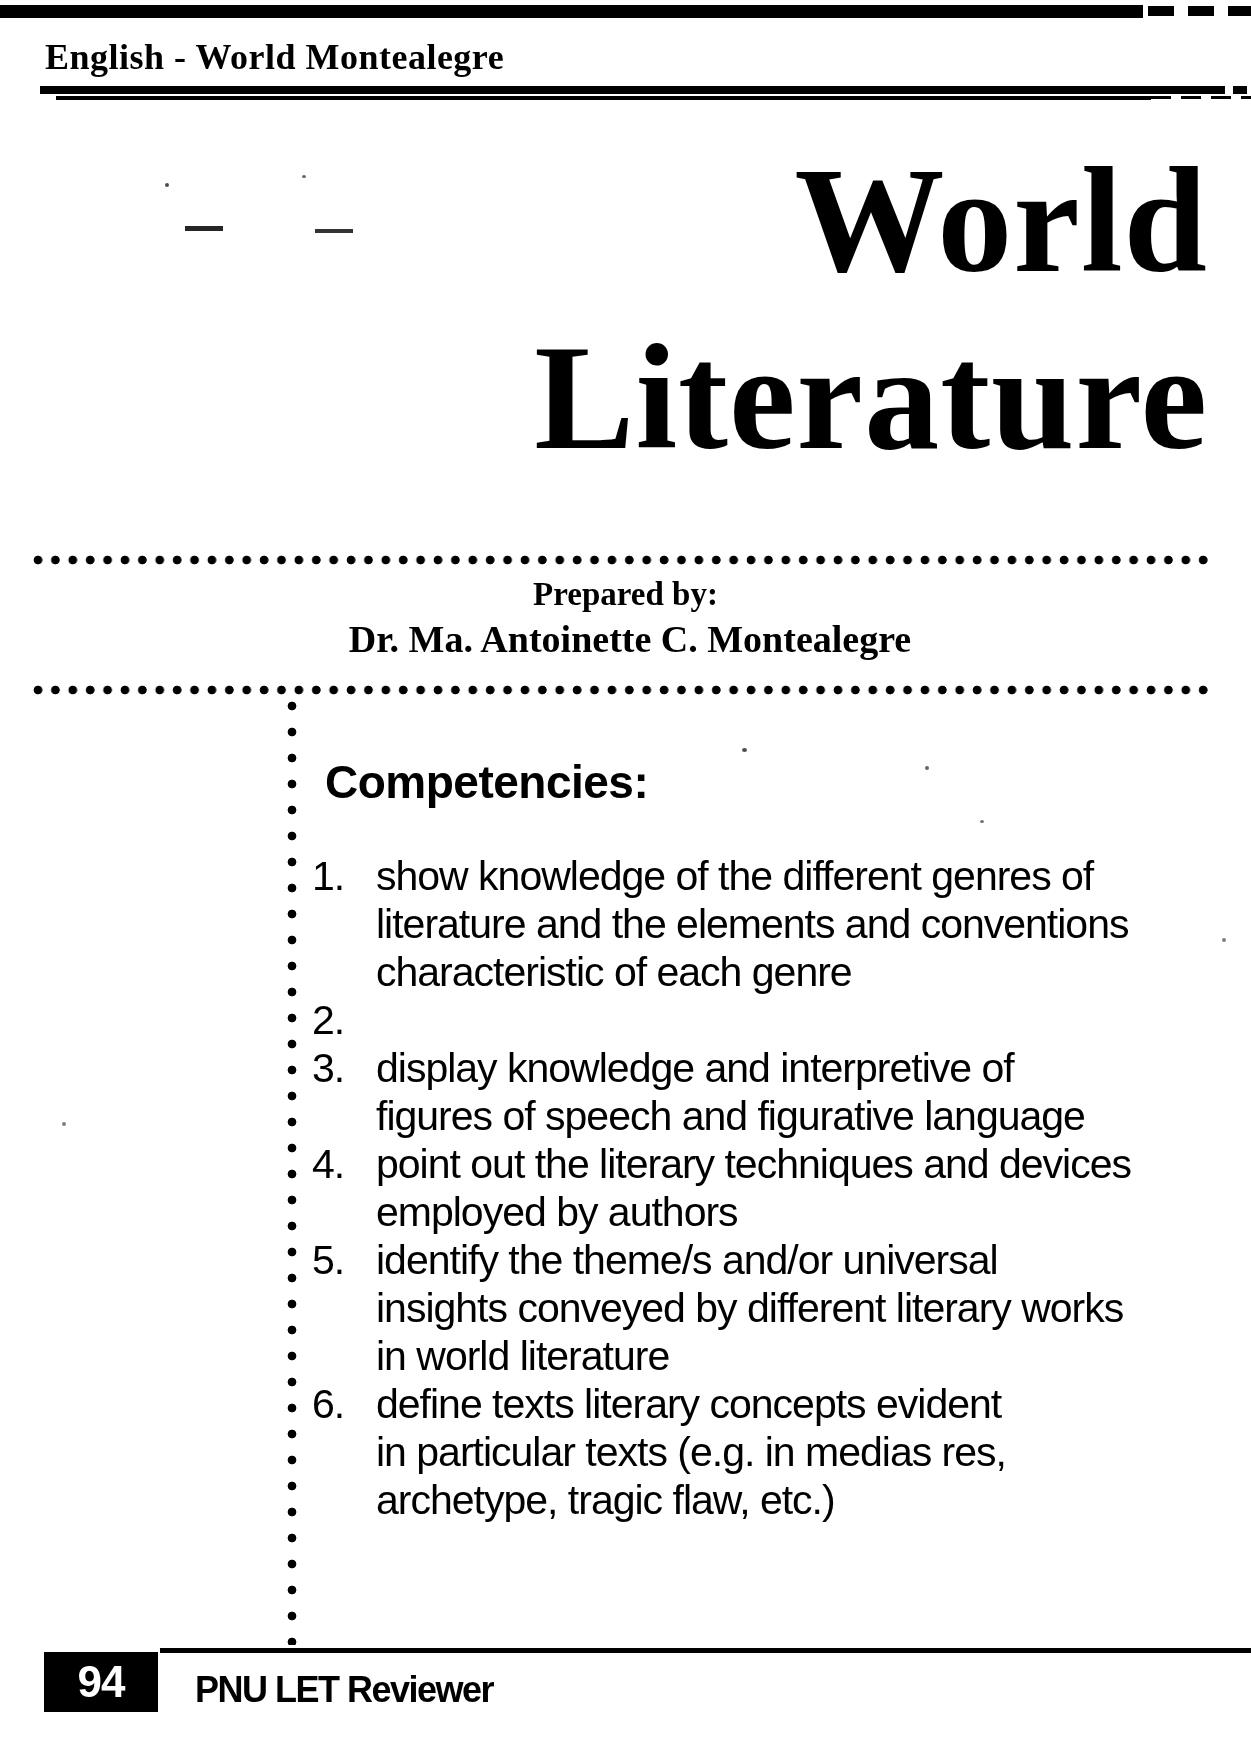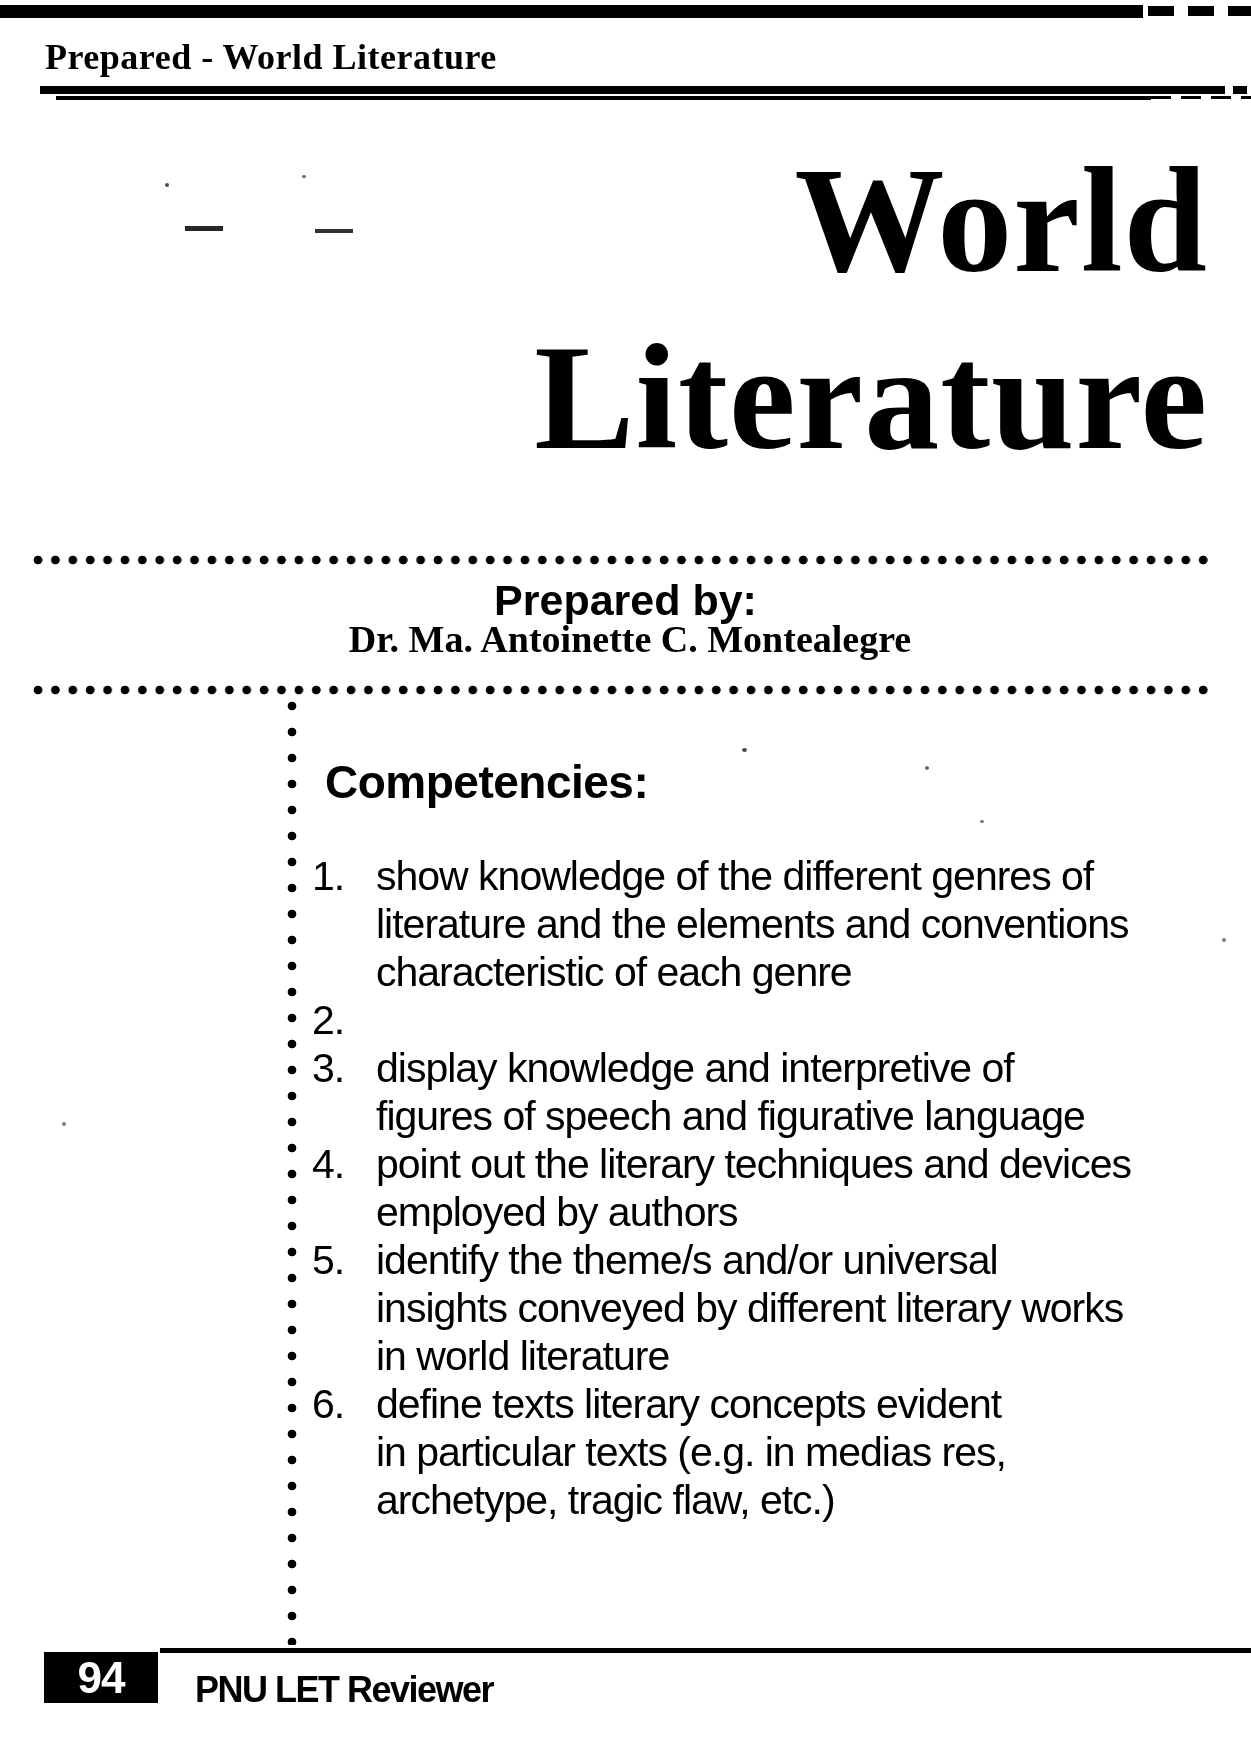--- a/index.html
+++ b/index.html
@@ -43,21 +43,21 @@
   .dotted-h.first{top:555px;}
   .dotted-h.second{top:685px;}
   .dotted-v{
     position:absolute;left:287px;top:701px;width:10px;height:944px;
     background-image:radial-gradient(circle at 5px 5px,#000 4px,transparent 4.7px);
     background-size:10px 26px;background-repeat:repeat-y;
   }
   
   .byline-label{
     position:absolute;top:576px;left:0;width:1251px;text-align:center;
-    font-size:43px;font-weight:bold;font-family:Liberation Sans, sans-serif;
+    font-size:33px;font-weight:bold;font-family:Liberation Serif, serif;
   }
   .byline-author{
     position:absolute;top:617px;left:0;width:1260px;text-align:center;
     font-size:38px;font-weight:bold;font-family:"Liberation Serif", serif;
   }
   
   .comp-heading{
     position:absolute;top:755px;left:317px;
     font-family:"Liberation Sans", sans-serif;
     font-weight:bold;font-size:46px;letter-spacing:-0.5px;margin-left:8px;
@@ -66,21 +66,21 @@
     position:absolute;top:852px;left:312px;width:930px;
     font-family:"Liberation Sans", sans-serif;
     font-size:41px;line-height:48px;letter-spacing:-1px;
   }
   .comp-item{display:flex;align-items:flex-start;}
   .comp-num{width:38px;flex:0 0 38px;margin-right:26px;}
   .comp-text{white-space:pre-line;}
   
   .footer-rule{position:absolute;top:1648px;left:160px;width:1091px;height:5px;background:#000;}
   .footer-box{
-    position:absolute;top:1652px;left:44px;width:114px;height:51px;background:#000;
+    position:absolute;top:1652px;left:44px;width:114px;height:60px;background:#000;
     display:flex;align-items:center;justify-content:center;
   }
   .footer-page{
     color:#fff;font-family:"Liberation Sans", sans-serif;
     font-weight:bold;font-size:44px;letter-spacing:-1px;
   }
   .footer-label{
     position:absolute;top:1659px;left:195px;
     font-family:"Liberation Sans", sans-serif;
     font-weight:bold;font-size:36px;letter-spacing:-1.5px;margin-top:10px;
@@ -98,21 +98,21 @@
   .a9{top:938px;left:1222px;width:4px;height:4px;border-radius:50%;opacity:.5;}
 </style>
 </head>
 <body>
 
 <div class="page">
 
   <div class="topbar"></div>
   <div class="topbar-dash"></div>
 
-  <div class="header-title">Prepared - World Literature</div>
+  <div class="header-title">English - World Montealegre</div>
   <div class="rule-a"></div>
   <div class="rule-a-dash"></div>
   <div class="rule-b"></div>
   <div class="rule-b-dash"></div>
 
   <div class="big-title">
     <div>World</div>
     <div>Literature</div>
   </div>
 

